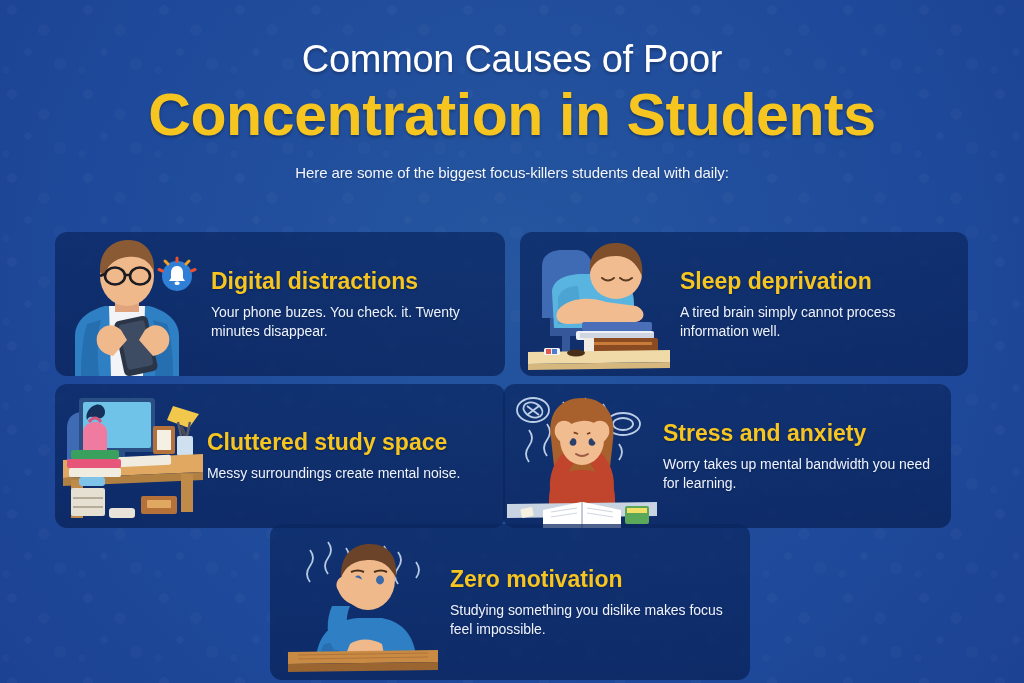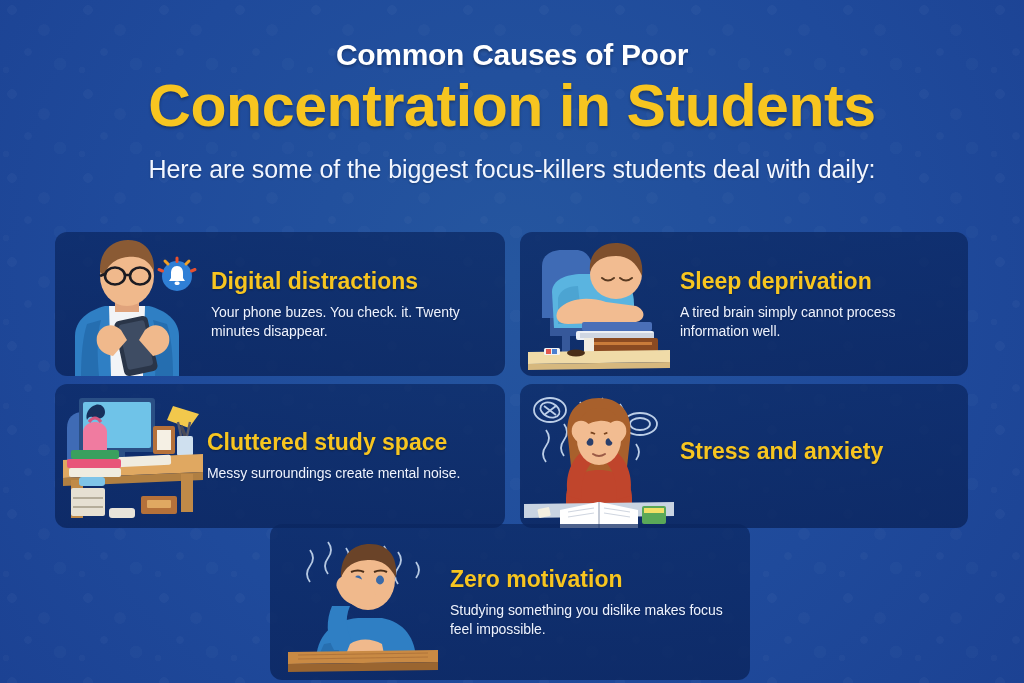--- a/index.html
+++ b/index.html
@@ -38,39 +38,39 @@
   }
 
   
   #header {
     position: absolute;
     top: 0; left: 0; right: 0;
     text-align: center;
     padding-top: 38px;
   }
   .title-l1 {
-    font-size: 30px;
-    font-weight: bold;
+    font-size: 38px;
+    font-weight: normal;
     color: #ffffff;
     letter-spacing: -0.3px;
     line-height: 1.12;
     text-shadow: 0 2px 3px rgba(0,0,0,.28);
     text-align: center;
   }
   .title-l2 {
     font-size: 59px;
     font-weight: bold;
     color: #f7c520;
     letter-spacing: -0.4px;
     line-height: 1.18;
     text-shadow: 0 2px 3px rgba(0,0,0,.30);
   }
   .subtitle {
     margin-top: 14px;
-    font-size: 25px;
+    font-size: 15px;
     color: #f2f6ff;
     font-weight: normal;
     letter-spacing: -0.1px;
     text-shadow: 0 1px 2px rgba(0,0,0,.25);
   }
 
   
   .card {
     position: absolute;
     background: linear-gradient(180deg, rgba(10,38,96,.72) 0%, rgba(10,36,92,.80) 100%);
@@ -100,21 +100,21 @@
     font-size: 14px;
     color: #eef3ff;
     line-height: 1.34;
     letter-spacing: -0.05px;
     text-shadow: 0 1px 2px rgba(0,0,0,.22);
   }
 
   #card0 { left: 55px;  top: 232px; width: 450px; height: 144px; }
   #card1 { left: 520px; top: 232px; width: 448px; height: 144px; }
   #card2 { left: 55px;  top: 384px; width: 450px; height: 144px; }
-  #card3 { left: 520px; top: 384px; width: 448px; height: 144px; }
+  #card3 { left: 503px; top: 384px; width: 448px; height: 144px; }
   #card4 { left: 270px; top: 524px; width: 480px; height: 156px; }
 
   #card0 .art, #card2 .art { width: 150px; margin-left: 2px; }
   #card1 .art, #card3 .art { width: 150px; margin-left: 4px; }
   #card4 .art { width: 150px; margin-left: 18px; }
 
   #card0 .copy { padding-left: 4px; }
   #card1 .copy { padding-left: 6px; }
   #card2 .copy { padding-left: 0px; }
   #card3 .copy { padding-left: 6px; }
@@ -330,20 +330,21 @@
           <line x1="80" y1="129" x2="106" y2="133"></line>
         </g>
 
         <rect x="14" y="124" width="12" height="9" rx="1.5" transform="rotate(-12 20 128)" fill="#f5f0e0"></rect>
         <rect x="118" y="122" width="24" height="18" rx="2" fill="#5aa858"></rect>
         <rect x="120" y="124" width="20" height="5" fill="#f2e066"></rect>
       </svg>
     </div>
     <div class="copy">
       <div class="card-title">Stress and anxiety</div>
+      <div class="card-desc">Worry takes up mental bandwidth you need for learning.</div>
     </div>
   </div>
 
   <div class="card" id="card4">
     <div class="art">
       <svg class="illus" viewBox="0 0 150 140" xmlns="http://www.w3.org/2000/svg">
 
         <g stroke="#d4e4f7" stroke-width="1.8" fill="none" opacity=".85">
           <path d="M22 18 q6 8 0 16 q-6 8 0 16"></path>
           <path d="M40 10 q6 8 0 16 q-6 8 0 16"></path>

